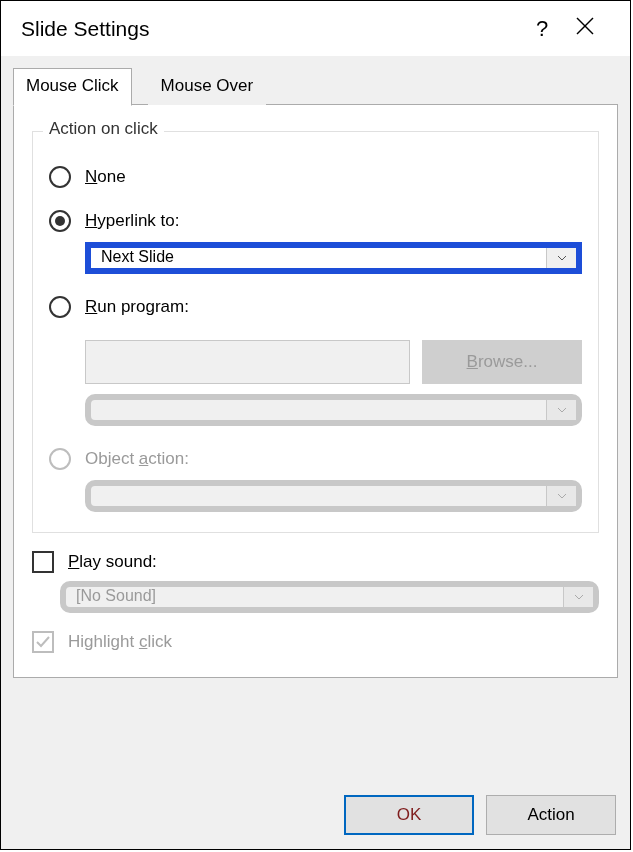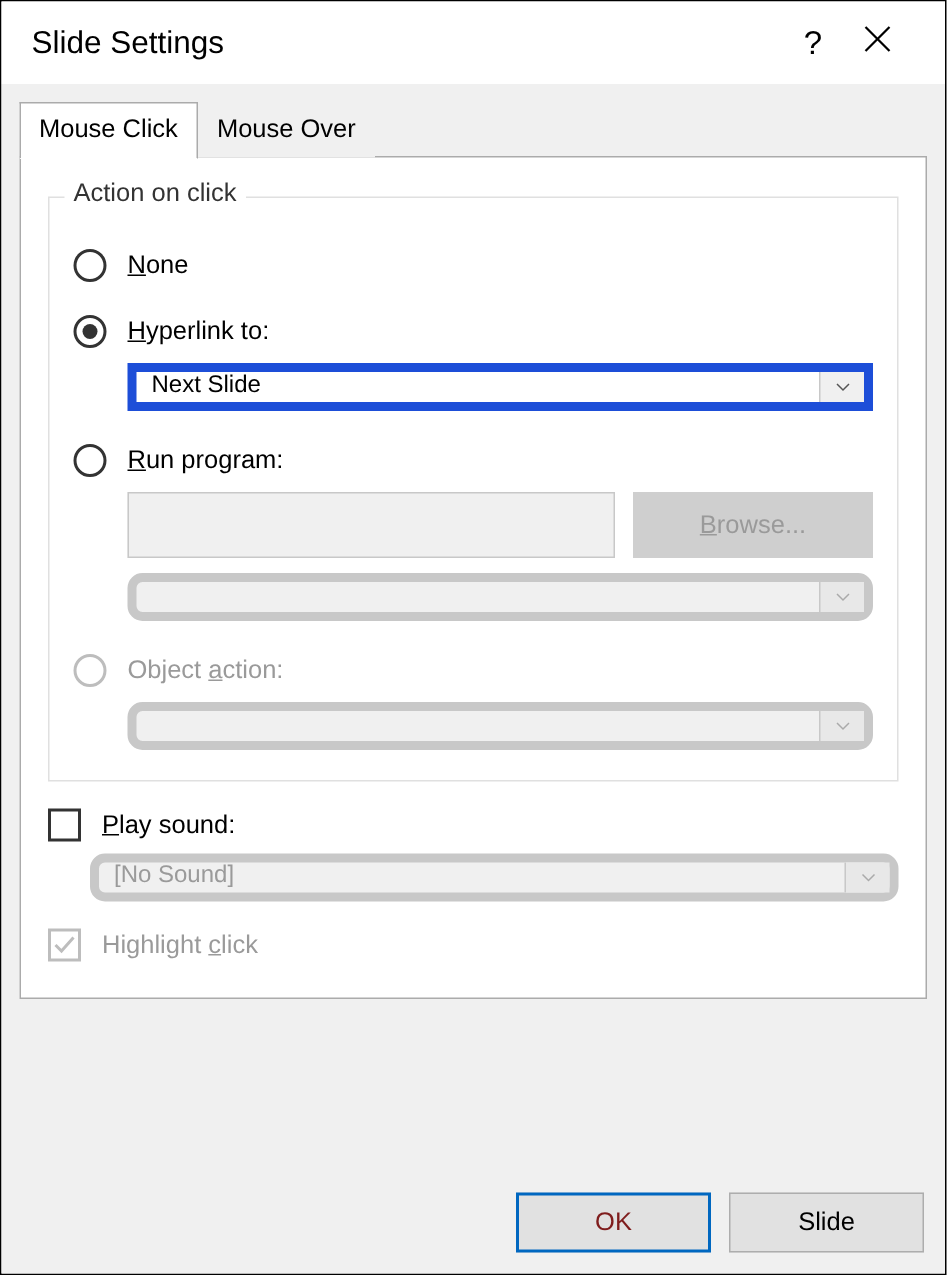--- a/index.html
+++ b/index.html
@@ -4,42 +4,42 @@
   <style>
     * { box-sizing: border-box; margin: 0; padding: 0; font-family: "Segoe UI", Arial, sans-serif; }
     body { background: #fff; width: 633px; height: 852px; overflow: hidden; }
     .dialog { width: 631px; height: 850px; border: 1px solid #000; background: #fff; position: relative; }
     .titlebar { background: #fff; height: 55px; display: flex; align-items: center; padding: 0 20px; }
     .titlebar-title { font-size: 21px; color: #000; flex: 1; }
     .titlebar-help { width: 36px; text-align: center; font-size: 22px; color: #000; cursor: pointer; }
     .titlebar-close { width: 50px; text-align: center; font-size: 18px; color: #000; cursor: pointer; }
     .titlebar-close svg { width: 18px; height: 18px; }
     .content-area { background: #f0f0f0; position: absolute; top: 55px; left: 0; right: 0; bottom: 0; padding: 12px; }
-    .tabs { display: flex; position: relative; z-index: 2; }
+    .tabs { display: flex; position: relative; z-index: 2; gap: 16px; }
     .tab { padding: 7px 12px 8px; font-size: 17px; color: #000; background: #f0f0f0; border: 1px solid transparent; cursor: pointer; }
     .tab.active { background: #fff; border: 1px solid #ababab; border-bottom: 1px solid #fff; margin-bottom: -1px; }
     .tab-panel { background: #fff; border: 1px solid #ababab; padding: 18px 18px 24px; position: relative; top: -1px; z-index: 1; }
     .fieldset { border: 1px solid #e0e0e0; padding: 12px 16px 20px; position: relative; margin-top: 8px; }
     .fieldset-legend { position: absolute; top: -13px; left: 10px; background: #fff; padding: 0 6px; font-size: 17px; color: #333; }
     .radio-row { display: flex; align-items: center; margin-top: 22px; }
     .radio-row:first-of-type { margin-top: 18px; }
     .radio { width: 22px; height: 22px; border: 2px solid #333; border-radius: 50%; display: inline-flex; align-items: center; justify-content: center; margin-right: 14px; flex-shrink: 0; cursor: pointer; }
     .radio.selected::after { content: ""; width: 10px; height: 10px; background: #333; border-radius: 50%; display: block; }
     .radio.disabled { border-color: #bdbdbd; cursor: default; }
     .radio-label { font-size: 17px; color: #000; }
     .radio-label.disabled { color: #9a9a9a; }
     .u { text-decoration: underline; }
     .indent-block { margin-left: 36px; margin-top: 10px; }
     .dropdown { display: flex; width: 100%; height: 32px; border: 6px solid #1d4ed8; background: #fff; align-items: flex-start; cursor: pointer; }
     .dropdown.disabled { background: #f0f0f0; border-color: #c8c8c8; color: #9a9a9a; cursor: default; border-radius: 10px; }
     .dropdown-text { flex: 1; padding: 0 10px; font-size: 16px; }
     .dropdown-arrow { width: 30px; height: 100%; background: #f0f0f0; border-left: 1px solid #c8c8c8; display: flex; align-items: center; justify-content: center; }
     .dropdown.disabled .dropdown-arrow { background: #e8e8e8; }
     .dropdown-arrow svg { width: 10px; height: 6px; }
-    .runprog-row { display: flex; gap: 12px; align-items: stretch; margin-top: 10px; margin-left: 36px; }
+    .runprog-row { display: flex; gap: 12px; align-items: stretch; margin-top: 22px; margin-left: 36px; }
     .textinput { flex: 1; height: 44px; border: 1px solid #c8c8c8; background: #f0f0f0; }
     .browse-btn { width: 160px; height: 44px; background: #cfcfcf; border: none; color: #9a9a9a; font-size: 17px; cursor: default; }
     .check-row { display: flex; align-items: center; margin-top: 18px; }
     .checkbox { width: 22px; height: 22px; border: 2px solid #333; margin-right: 14px; display: inline-flex; align-items: center; justify-content: center; cursor: pointer; flex-shrink: 0; }
     .checkbox.disabled { border-color: #bdbdbd; cursor: default; }
     .checkbox.checked.disabled svg { stroke: #bdbdbd; }
     .checkbox svg { width: 14px; height: 12px; display: none; }
     .checkbox.checked svg { display: block; }
     .check-label { font-size: 17px; color: #000; }
     .check-label.disabled { color: #9a9a9a; }
@@ -149,16 +149,16 @@
             <svg viewBox="0 0 14 12">
               <polyline points="1,6 5,10 13,1" fill="none" stroke="#bdbdbd" stroke-width="2"></polyline>
             </svg>
           </span>
         <span class="check-label disabled">Highlight <span class="u">c</span>lick</span>
       </div>
     </div>
 
     <div class="footer">
       <button class="btn btn-ok">OK</button>
-      <button class="btn btn-cancel">Slide</button>
+      <button class="btn btn-cancel">Action</button>
     </div>
   </div>
 </div>
 
 </body></html>

